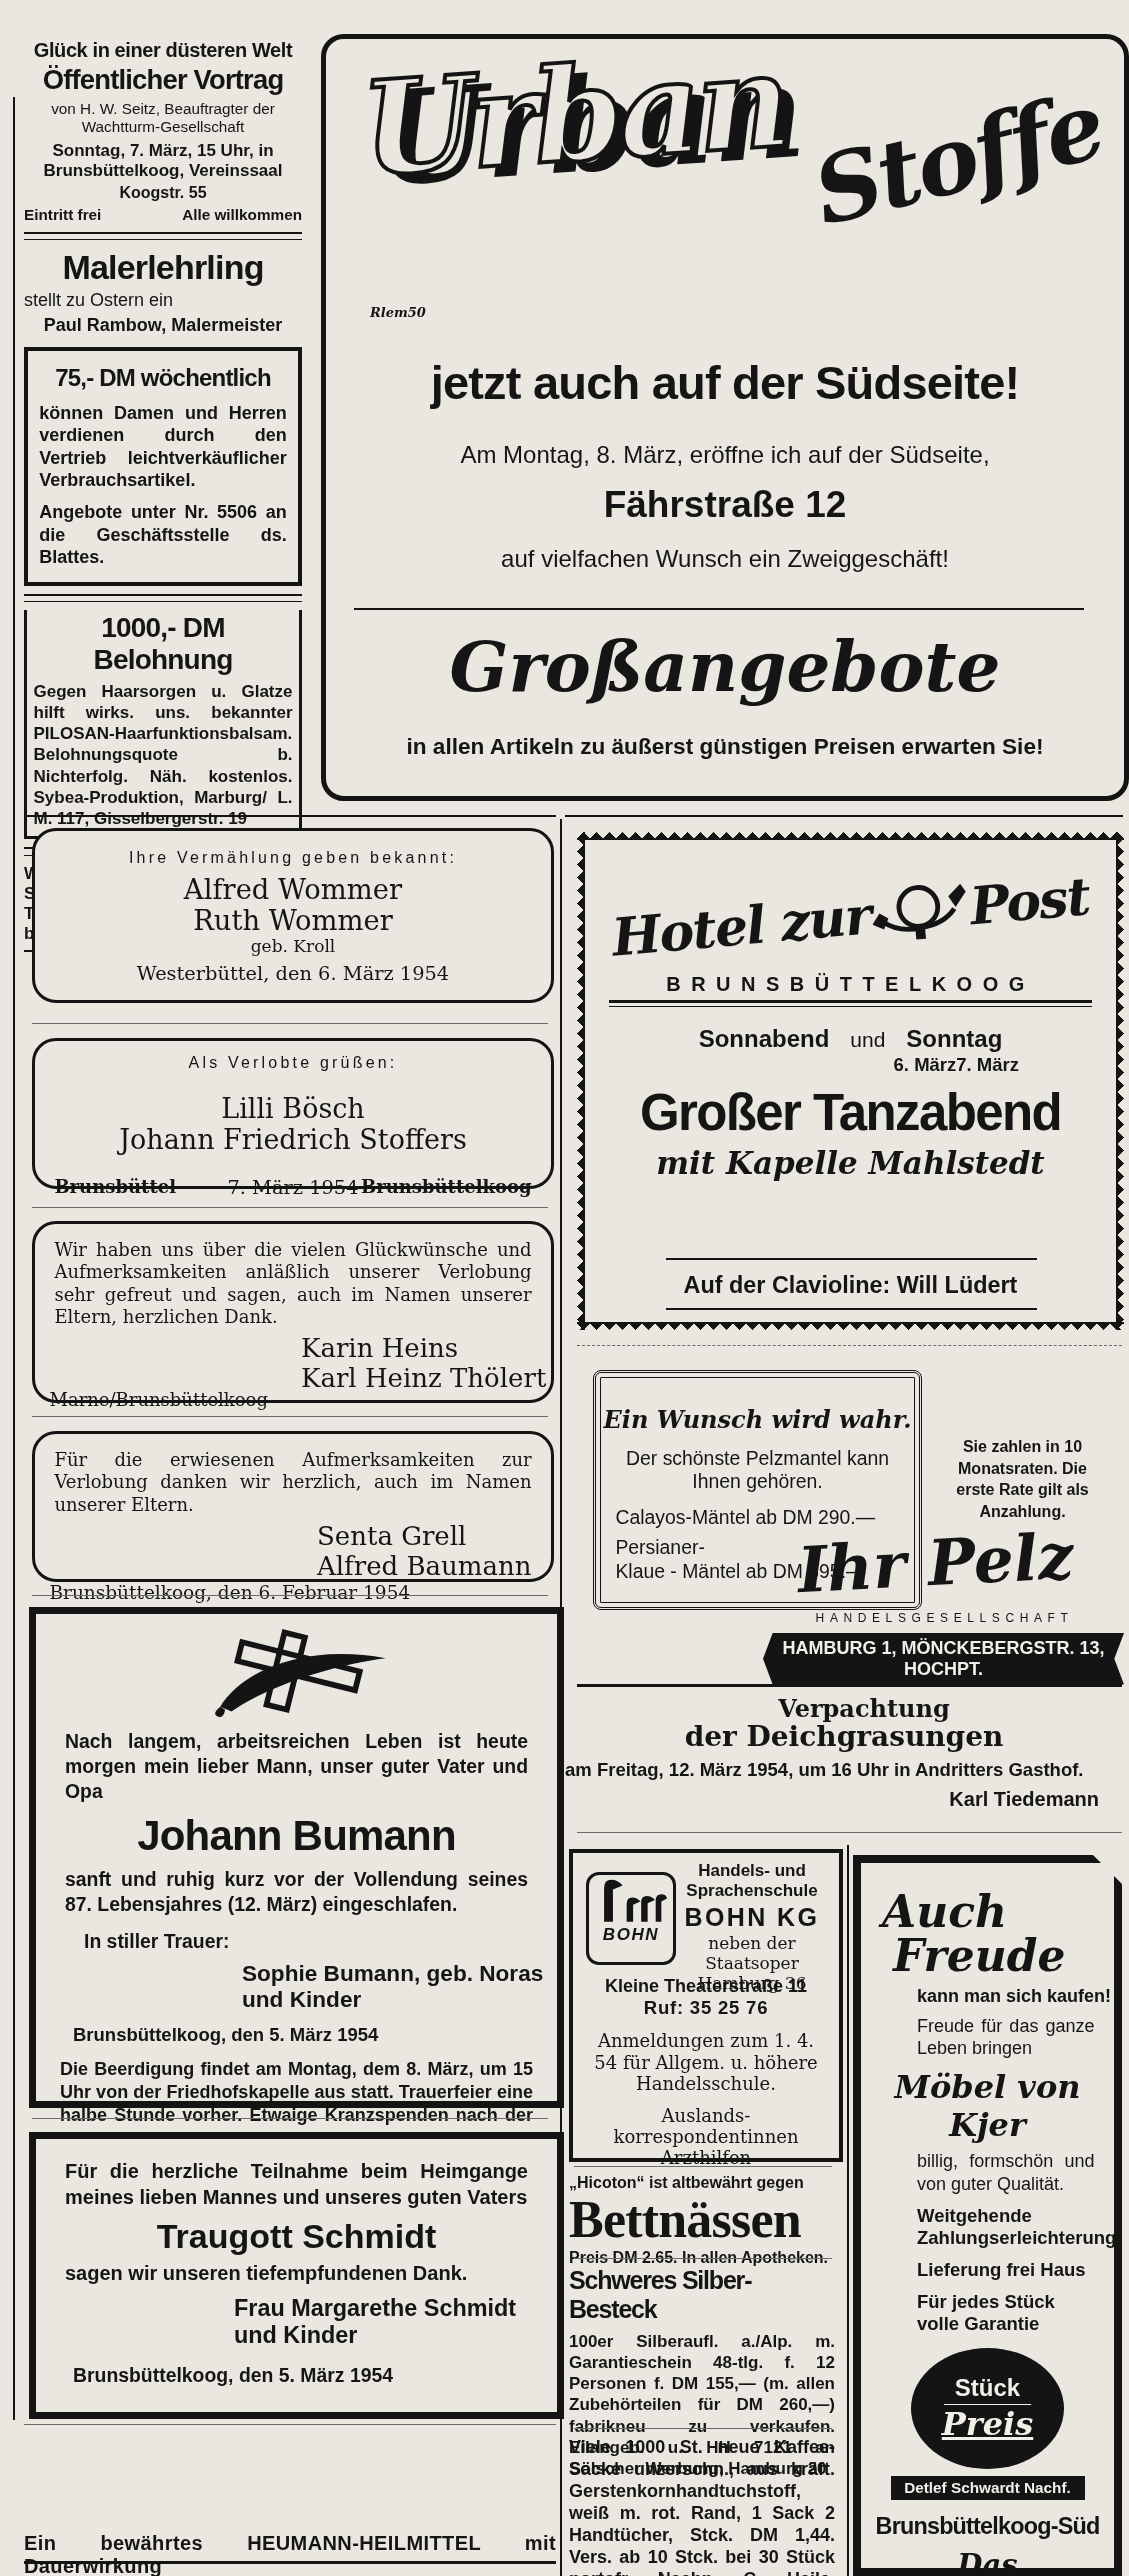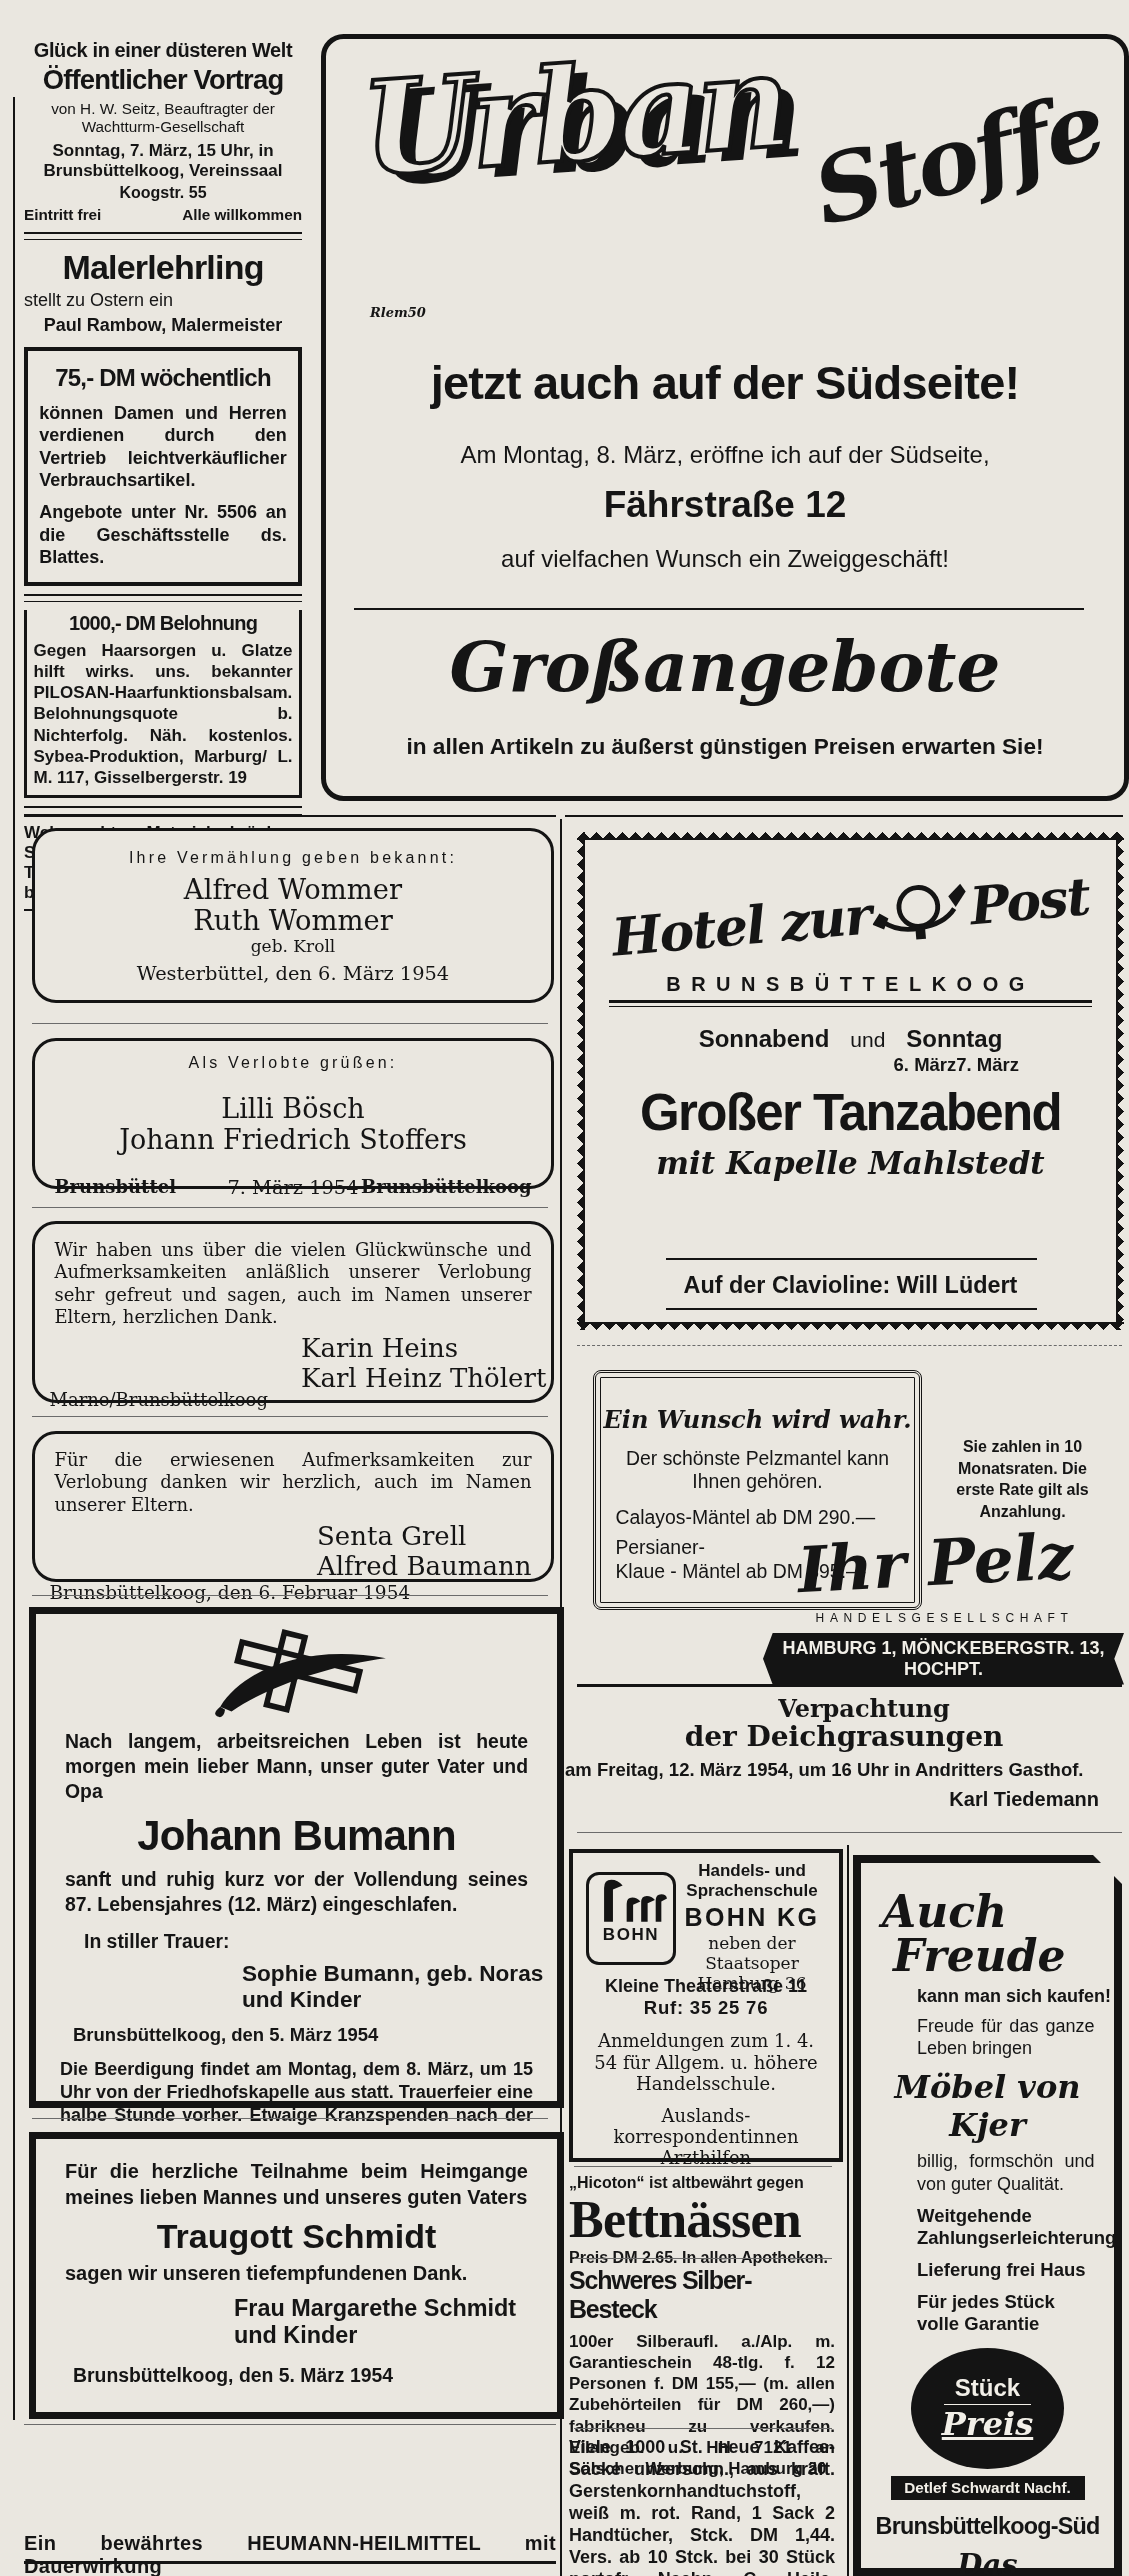--- a/index.html
+++ b/index.html
@@ -65,21 +65,21 @@
 
     <div style="border:4.8px solid #141414;margin-top:11.3px;padding:13px 11.3px;">
       <div class="b c" style="font-size:24px;letter-spacing:-0.8px;">75,- DM wöchentlich</div>
       <div class="b j" style="font-size:18px;margin-top:9.7px;line-height:1.25;">können Damen und Herren verdienen durch den Vertrieb leichtverkäuflicher Verbrauchsartikel.</div>
       <div class="b j" style="font-size:18px;margin-top:9.7px;line-height:1.25;">Angebote unter Nr. 5506 an die Geschäftsstelle ds. Blattes.</div>
     </div>
 
     <div class="dsep"></div>
 
     <div style="border-left:3.2px solid #141414;border-right:3.2px solid #141414;border-bottom:3.2px solid #141414;padding:1.6px 6.5px 6.5px 6.5px;">
-      <div class="b c" style="font-size:20px;letter-spacing:-0.8px;">1000,- DM Belohnung</div>
+      <div class="b c" style="font-size:28px;letter-spacing:-0.8px;">1000,- DM Belohnung</div>
       <div class="b j" style="font-size:17px;margin-top:4.8px;line-height:1.25;">Gegen Haarsorgen u. Glatze hilft wirks. uns. bekannter PILOSAN-Haarfunktionsbalsam. Belohnungsquote b. Nichterfolg. Näh. kostenlos. Sybea-Produktion, Marburg/ L. M. 117, Gisselbergerstr. 19</div>
     </div>
 
     <div class="dsep"></div>
 
     <div>
       <div class="b" style="font-size:17px;">Wehrmachts-u.Materialschränk.</div>
       <div style="font-size:17px;font-weight:600;">Schreib- u. Arbeitstische, Toiletbeck.,</div>
       <div class="b" style="font-size:17px;">bill. Jasper, Altona, Kieler Sttr.161</div>
     </div>
@@ -240,21 +240,21 @@
 
   <div class="abs" style="left:565px;top:1694px;width:558px;">
     <div class="b serif c" style="font-size:24px;margin-left:40px;">Verpachtung</div>
     <div class="b serif c" style="font-size:28px;margin-top:-3.2px;">der Deichgrasungen</div>
     <div class="b" style="font-size:18.5px;margin-top:6.5px;">am Freitag, 12. März 1954, um 16 Uhr in Andritters Gasthof.</div>
     <div class="b r" style="font-size:20px;margin:6.5px 24px 0 0;">Karl Tiedemann</div>
   </div>
   <div class="thinsep" style="left:577px;top:1832px;width:545px;"></div>
 
   <div class="abs" style="left:569px;top:1849px;width:266px;height:305px;border:4px solid #141414;">
-    <div class="abs" style="left:13px;top:19.4px;width:84px;height:87px;border:3.2px solid #141414;border-radius:13px;text-align:center;">
+    <div class="abs" style="left:13px;top:19.4px;width:84px;height:87px;border:3.2px solid #141414;border-radius:13px;text-align:center;font-style:italic;">
       <span>
         <svg width="71" height="50" viewBox="0 0 88 62">
           <path d="M10 58 V16 q0 -10 9 -10 q8 0 14 7 l-12 5 v40 z" fill="#141414"></path>
           <path d="M38 58 V36 q0 -8 7 -8 q6 0 10 5 l-9 4 v21 z" fill="#141414"></path>
           <path d="M56 58 V34 q0 -8 7 -8 q6 0 10 5 l-9 4 v23 z" fill="#141414"></path>
           <path d="M74 58 V32 q0 -8 7 -8 q6 0 7 5 l-7 4 v25 z" fill="#141414"></path>
         </svg>
       </span>
       <div class="b" style="font-size:17px;letter-spacing:1.6px;margin-top:-3.2px;">BOHN</div>
     </div>

